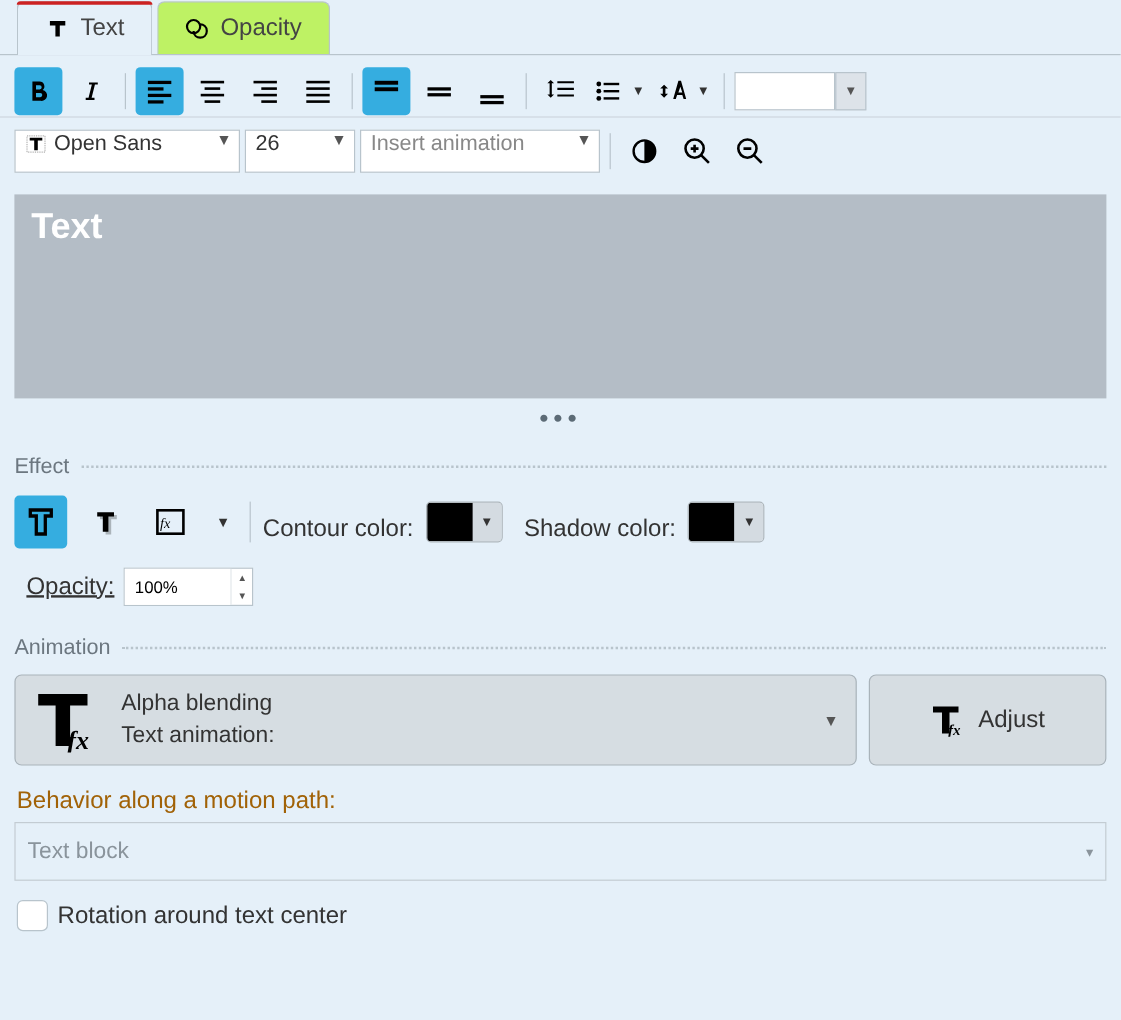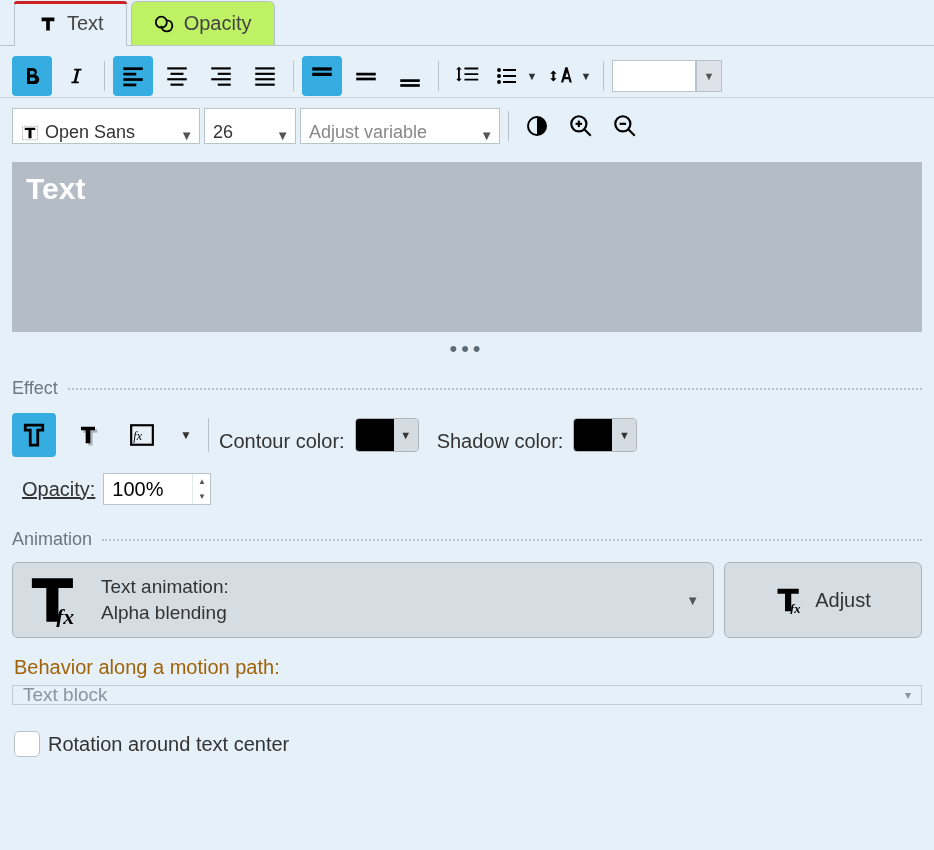--- a/index.html
+++ b/index.html
@@ -69,21 +69,21 @@
   align-items: center;
   justify-content: center;
   border-radius: 4px;
   cursor: pointer;
   font-size: 22px;
 }
 .tb-btn.active { background: #35ade0; }
 .tb-sep { width: 1px; height: 30px; background: #b8c4cc; margin: 0 4px; }
 .tb-combo {
   display: flex;
-  align-items: flex-end;
+  align-items: flex-start;
   background: #fff;
   border: 1px solid #b8c4cc;
   height: 36px;
   padding: 0 6px 0 8px;
   font-size: 18px;
   gap: 24px;
   cursor: pointer;
 }
 .tb-combo .chev { font-size: 13px; color: #555; }
 .tb-combo.font { width: 188px; justify-content: space-between; }
@@ -144,43 +144,43 @@
 }
 .cc-swatch .sw { width:38px;height:32px;background:#000; }
 .cc-swatch .dr { width:24px;height:32px;background:#d4dbe1;display:flex;align-items:center;justify-content:center;font-size:11px; }
 .opacity-row {
   display:flex;align-items:center;gap:8px;padding:10px 16px 18px 22px;
 }
 .opacity-row .lbl { font-size:20px;text-decoration:underline; }
 .spin {
   display:flex;background:#fff;border:1px solid #b8c4cc;height:32px;
 }
-.spin input { border:none;width:88px;padding:0 8px;font-size:20px;outline:none; }
+.spin input { border:none;width:88px;padding:0 8px;font-size:14px;outline:none; }
 .spin .arrows { width:18px;display:flex;flex-direction:column;border-left:1px solid #e3e8ec; }
 .spin .arrows div { flex:1;font-size:8px;display:flex;align-items:center;justify-content:center;cursor:pointer;color:#555; }
 .anim-row {
   display:flex;gap:10px;padding:12px 12px 18px 12px;
 }
 .anim-box {
   flex:1;display:flex;align-items:center;gap:16px;
   background:#d6dde2;border:1px solid #a9b3ba;border-radius:6px;
   padding:10px 14px;cursor:pointer;
 }
 .anim-box .icon { font-size:44px;font-family:Georgia,serif;font-weight:700;position:relative; }
 .anim-box .txt { flex:1;font-size:19px;line-height:1.35; }
 .anim-box .chev { font-size:13px;color:#555; }
 .adjust-btn {
   width:198px;background:#d6dde2;border:1px solid #a9b3ba;border-radius:6px;
   display:flex;align-items:center;justify-content:center;gap:10px;
   font-size:20px;cursor:pointer;
 }
 .behavior-lbl { padding:0 14px;font-size:20px;color:#a16207; }
 .behavior-sel {
-  margin:6px 12px 24px 12px;border:1px solid #c3ccd3;background:#e5f0f9;
-  height:20px;display:flex;align-items:center;justify-content:space-between;
+  margin:6px 12px 14px 12px;border:1px solid #c3ccd3;background:#e5f0f9;
+  height:49px;display:flex;align-items:center;justify-content:space-between;
   padding:0 10px;font-size:19px;color:#8a949c;cursor:pointer;
 }
 .check-row {
   display:flex;align-items:center;gap:8px;padding:2px 14px;
 }
 .check-row .cb {
   width:26px;height:26px;background:#fff;border:1px solid #b8c4cc;border-radius:5px;cursor:pointer;
 }
 .check-row .lbl { font-size:20px;color:#333; }
 svg { display:block; }
@@ -316,21 +316,21 @@
       </span>
       <span>Open Sans</span>
     </span>
     <span class="chev">▼</span>
   </div>
   <div class="tb-combo size">
     <span>26</span>
     <span class="chev">▼</span>
   </div>
   <div class="tb-combo var">
-    <span>Adjust variable</span>
+    <span>Insert animation</span>
     <span class="chev">▼</span>
   </div>
   <div class="tb-sep"></div>
   <div class="tb-btn">
     <svg width="24" height="24" viewBox="0 0 24 24">
         <circle cx="12" cy="12" r="9" fill="none" stroke="#000" stroke-width="2"></circle>
         <path d="M12 3a9 9 0 0 1 0 18V3z"></path>
       </svg>
   </div>
   <div class="tb-btn">
@@ -407,22 +407,22 @@
 </div>
 <div class="anim-row">
   <div class="anim-box">
     <span class="icon">
       <svg width="58" height="54" viewBox="0 0 48 44">
           <path d="M4 4v8h12v28h10V12h12V4H4z" fill="#000"></path>
           <text x="24" y="42" font-size="18" font-style="italic" font-family="serif" font-weight="700">fx</text>
         </svg>
     </span>
     <div class="txt">
+      <div>Alpha blending</div>
       <div>Text animation:</div>
-      <div>Alpha blending</div>
     </div>
     <span class="chev">▼</span>
   </div>
   <div class="adjust-btn">
     <span>
       <svg width="30" height="28" viewBox="0 0 48 44">
           <path d="M4 4v8h12v28h10V12h12V4H4z" fill="#000"></path>
           <text x="24" y="42" font-size="20" font-style="italic" font-family="serif" font-weight="700">fx</text>
         </svg>
     </span>

